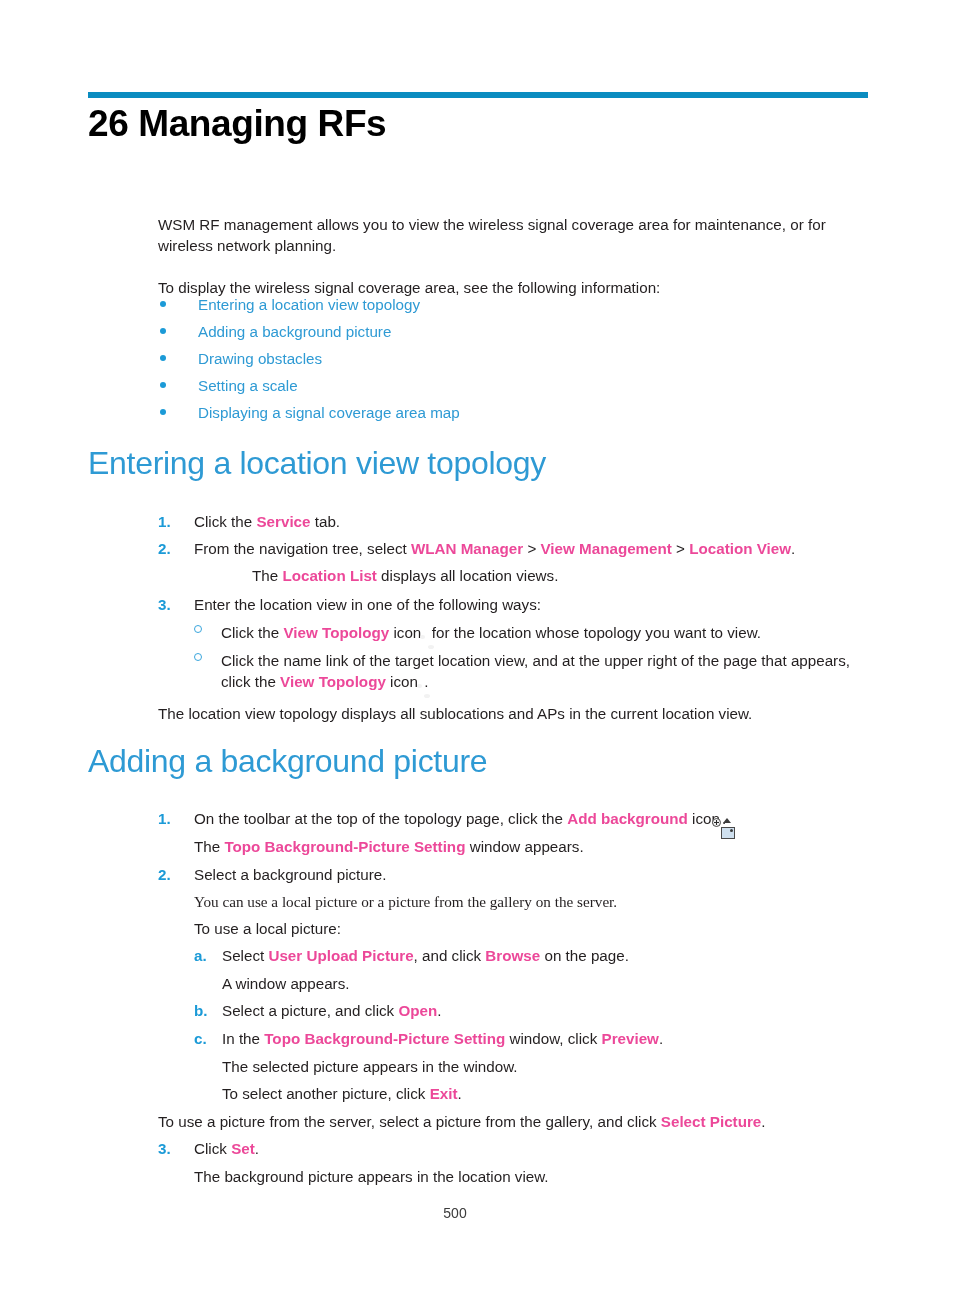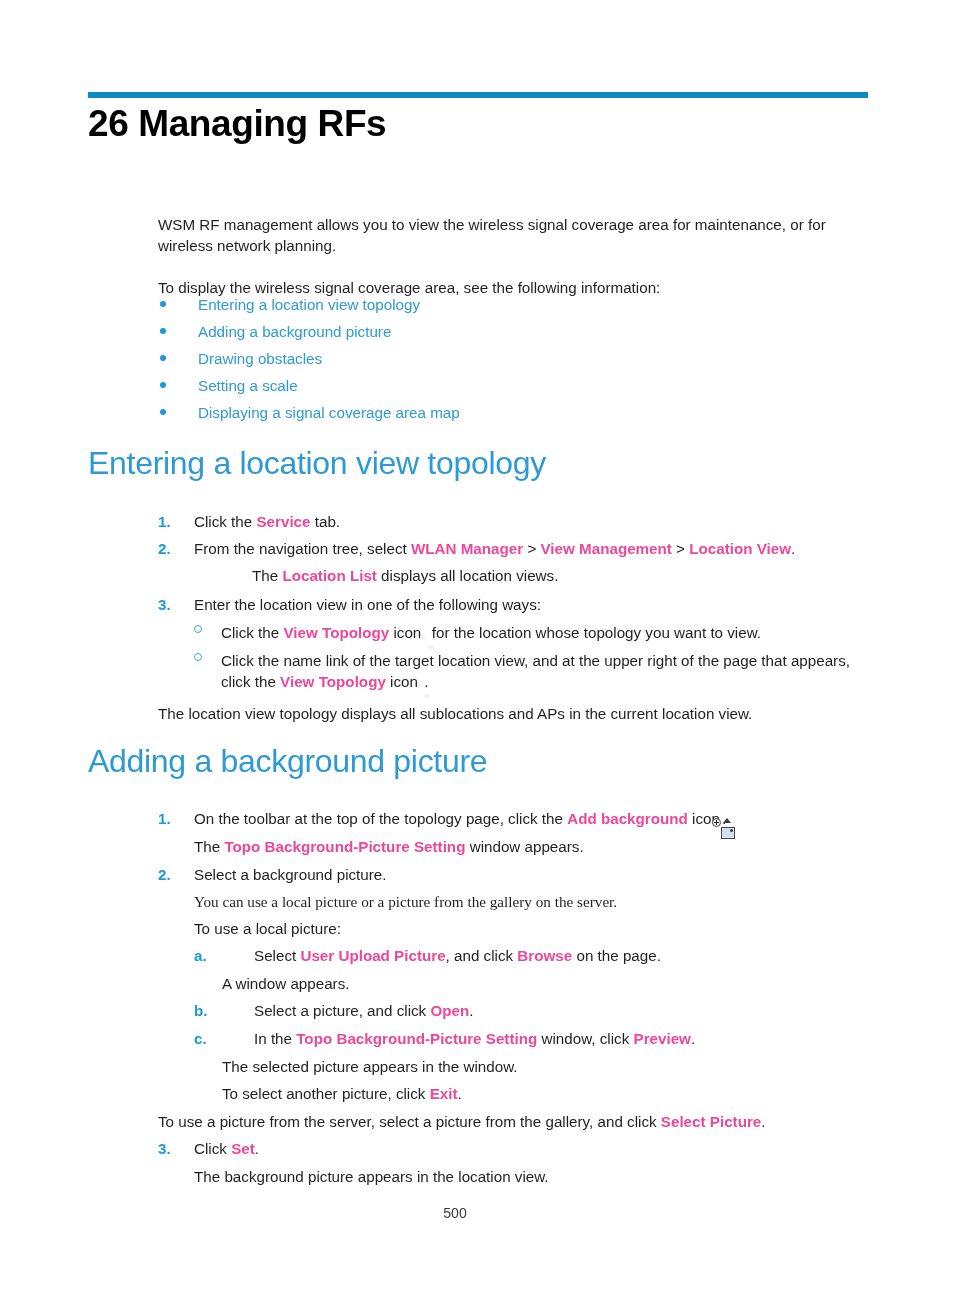--- a/index.html
+++ b/index.html
@@ -153,21 +153,20 @@
     width: 22px;
     color: #1b9ad7;
     font-weight: bold;
   }
   .alpha-step .body {
     position: absolute;
     left: 28px;
     top: 0;
     width: 640px;
     color: #231f20;
-    margin-left: 32px;
   }
 
   b, .b { font-weight: bold; color: #ec4899; }
 
   
   .icon-inline {
     display: inline-block;
     vertical-align: -3px;
     margin: 0 1px;
   }

